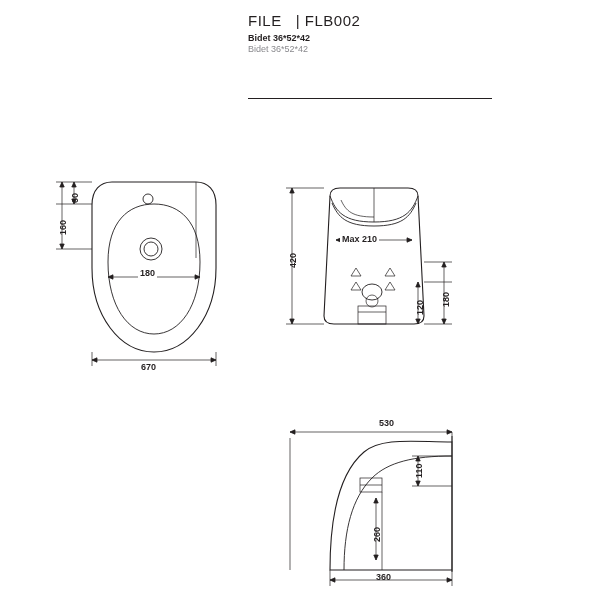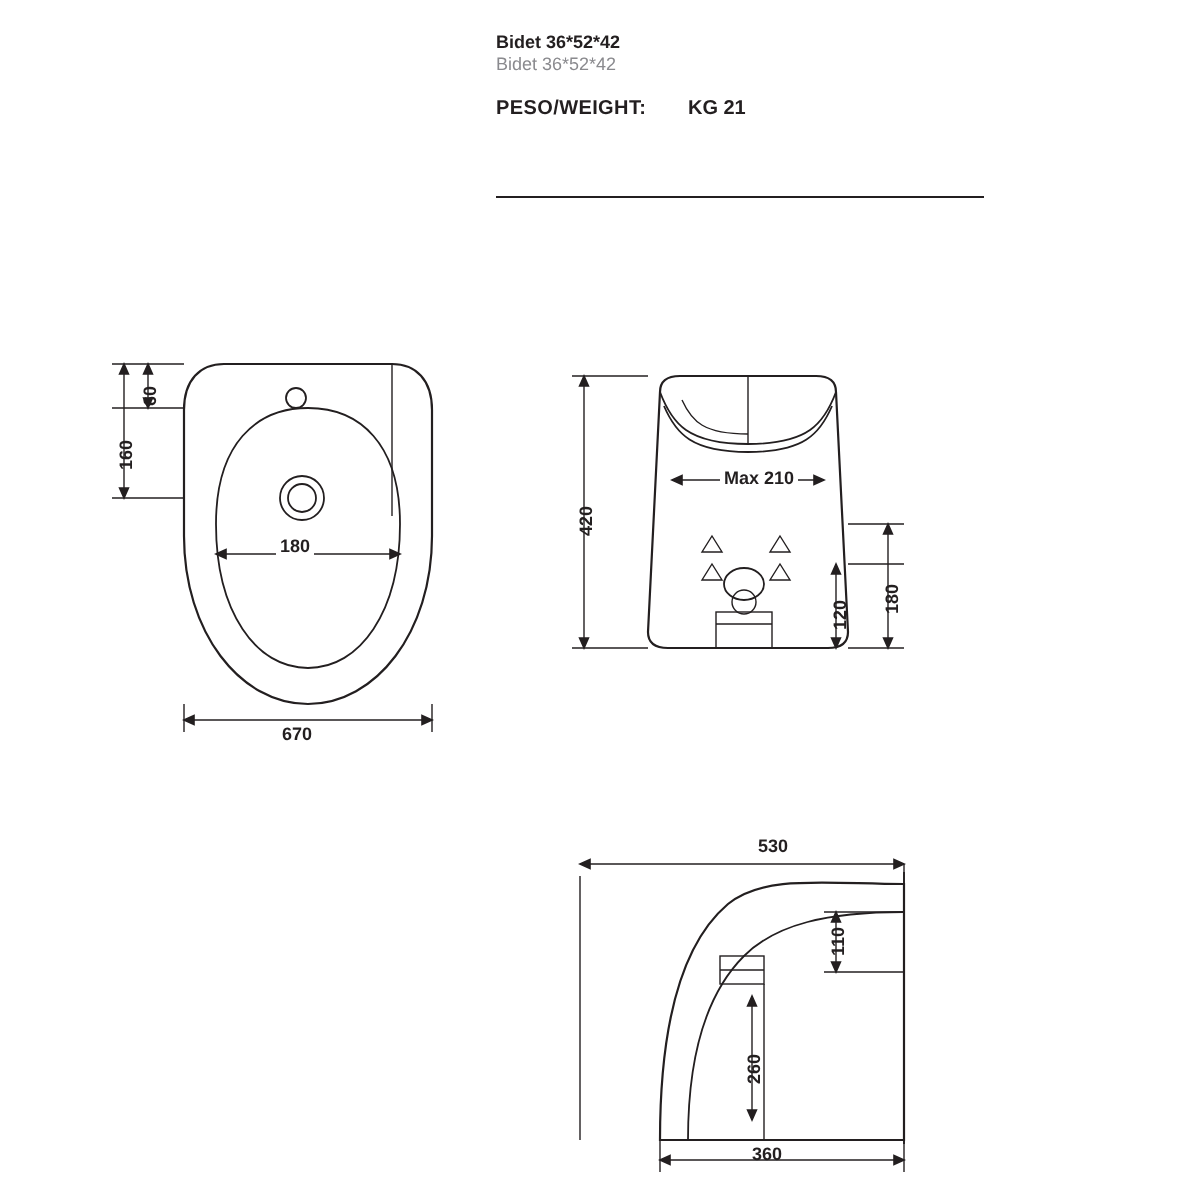--- a/index.html
+++ b/index.html
@@ -85,26 +85,27 @@
   .ln-thin { stroke: #231f20; stroke-width: 0.7; fill: none; }
   .shape { stroke: #231f20; stroke-width: 1.1; fill: #ffffff; }
   .arrow { stroke: #231f20; stroke-width: 0.8; fill: #231f20; }
 </style>
 </head>
 <body>
 
 <div class="sheet">
 
   <div class="header">
+    <div class="title-row">
+      <span>FILE</span>
+      &nbsp;&nbsp;<span>|</span>
+      <span class="code">FLB002</span>
+    </div>
     <div class="subtitle">Bidet 36*52*42</div>
     <div class="subtitle2">Bidet 36*52*42</div>
-    <div class="weight-row">
-      <span class="wlabel">PESO/WEIGHT:</span>
-      <span class="wval">KG 21</span>
-    </div>
   </div>
   <div class="header-rule"></div>
 
   <svg width="600" height="600" viewBox="0 0 600 600">
 
     <g>
 
       <path class="shape" d="M92,205
                C92,190 100,182 112,182
                L196,182
@@ -255,20 +256,20 @@
   </svg>
 
   <div class="dimtext vert" style="left:70px; top:203px;">60</div>
   <div class="dimtext vert" style="left:58px; top:235px;">160</div>
   <div class="dimtext boxed" style="left:138px; top:268px;">180</div>
   <div class="dimtext" style="left:141px; top:362px;">670</div>
 
   <div class="dimtext vert" style="left:288px; top:268px;">420</div>
   <div class="dimtext vert" style="left:441px; top:307px;">180</div>
   <div class="dimtext vert" style="left:415px; top:315px;">120</div>
-  <div class="dimtext boxed" style="left:360px; top:234px;">Max 210</div>
+  <div class="dimtext boxed" style="left:340px; top:234px;">Max 210</div>
 
   <div class="dimtext" style="left:345px; top:418px;margin-left:34px;">530</div>
   <div class="dimtext vert" style="left:414px; top:478px;">110</div>
   <div class="dimtext vert" style="left:372px; top:542px;">260</div>
   <div class="dimtext" style="left:376px; top:572px;text-align:center;">360</div>
 
 </div>
 
 </body></html>

